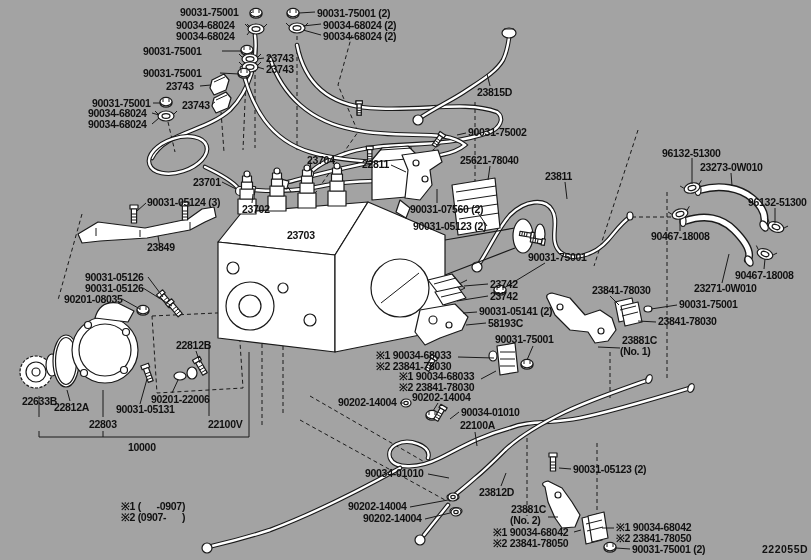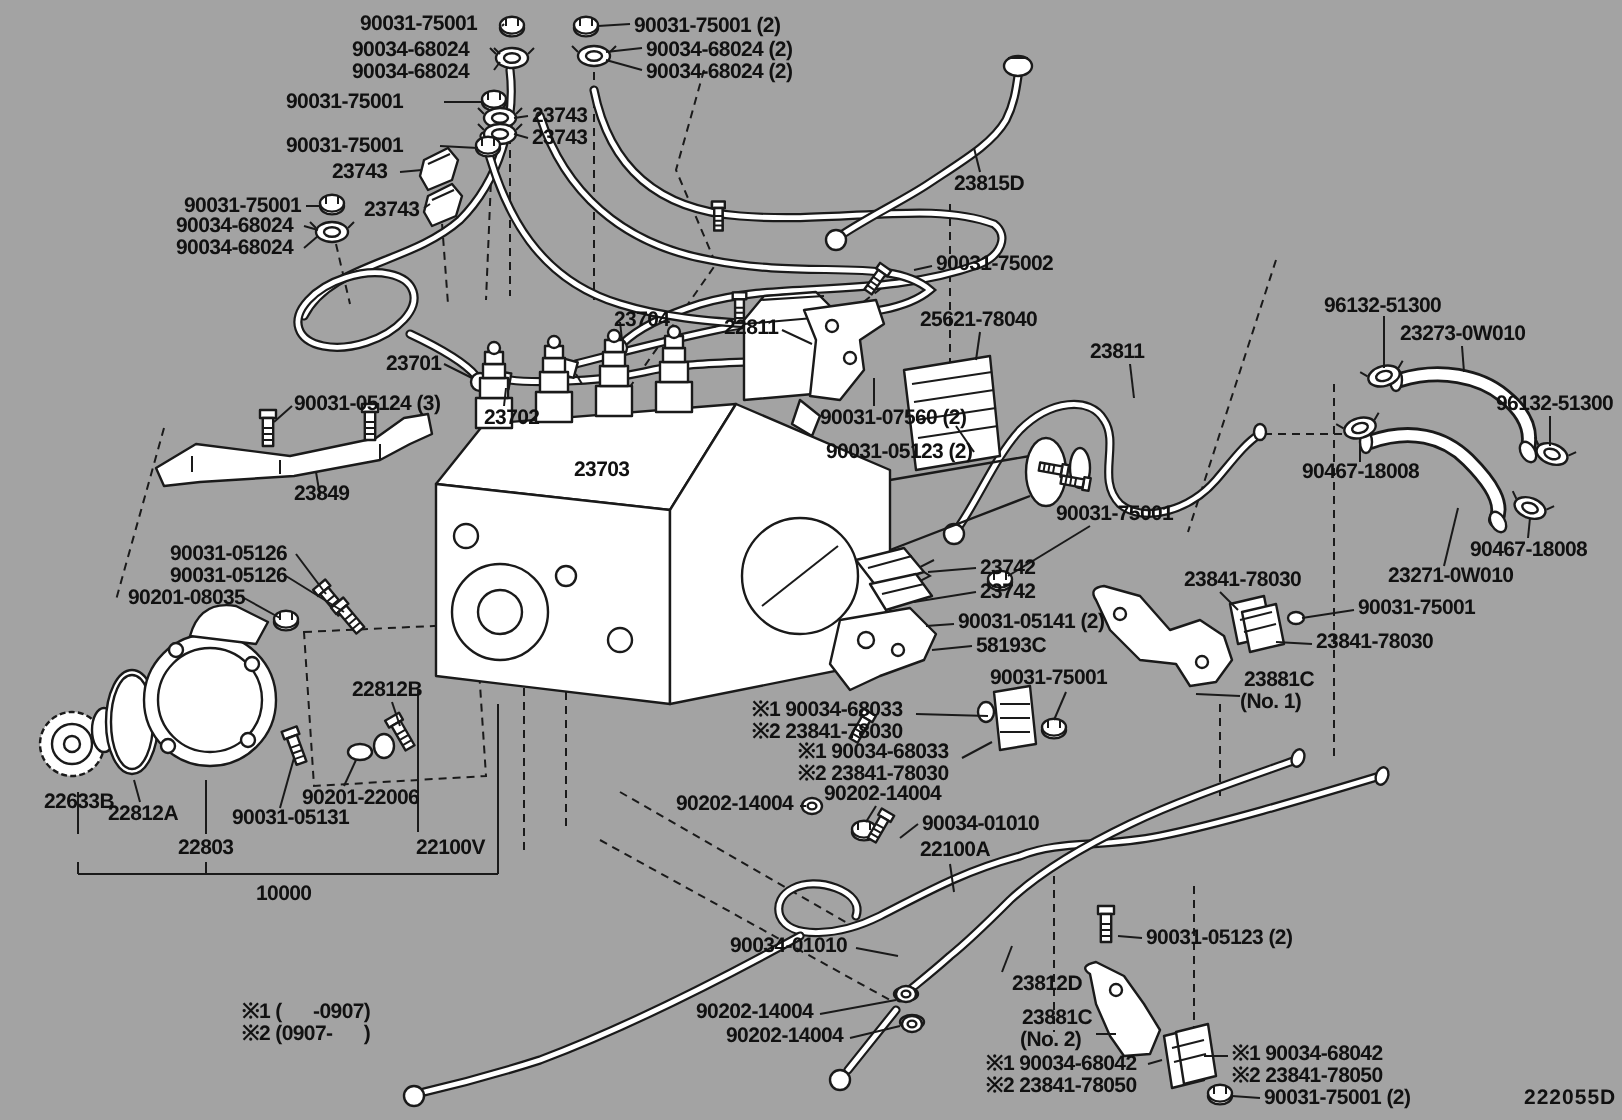--- a/index.html
+++ b/index.html
@@ -429,21 +429,21 @@
       <span class="lbl" style="left: 116px; top: 404px;">90031-05131</span>
       <span class="lbl" style="left: 461px; top: 407px;">90034-01010</span>
       <span class="lbl" style="left: 54px; top: 402px;">22812A</span>
       <span class="lbl" style="left: 460px; top: 420px;">22100A</span>
       <span class="lbl" style="left: 22px; top: 396px;">22633B</span>
       <span class="lbl" style="left: 89px; top: 419px;">22803</span>
       <span class="lbl" style="left: 208px; top: 419px;">22100V</span>
       <span class="lbl" style="left: 128px; top: 442px;">10000</span>
       <span class="lbl" style="left: 365px; top: 468px;">90034-01010</span>
       <span class="lbl" style="left: 573px; top: 464px;">90031-05123 (2)</span>
-      <span class="lbl" style="left: 506px; top: 487px;">23812D</span>
+      <span class="lbl" style="left: 479px; top: 487px;">23812D</span>
       <span class="lbl" style="left: 511px; top: 504px;">23881C</span>
       <span class="lbl" style="left: 510px; top: 515px;">(No. 2)</span>
       <span class="lbl" style="left: 348px; top: 501px;">90202-14004</span>
       <span class="lbl" style="left: 363px; top: 513px;">90202-14004</span>
       <span class="lbl" style="left: 493px; top: 527px;">※1 90034-68042</span>
       <span class="lbl" style="left: 493px; top: 538px;">※2 23841-78050</span>
       <span class="lbl" style="left: 616px; top: 522px;">※1 90034-68042</span>
       <span class="lbl" style="left: 616px; top: 533px;">※2 23841-78050</span>
       <span class="lbl" style="left: 632px; top: 544px;">90031-75001 (2)</span>
       <span class="lbl" style="left: 121px; top: 501px;">※1 (      -0907)</span>

